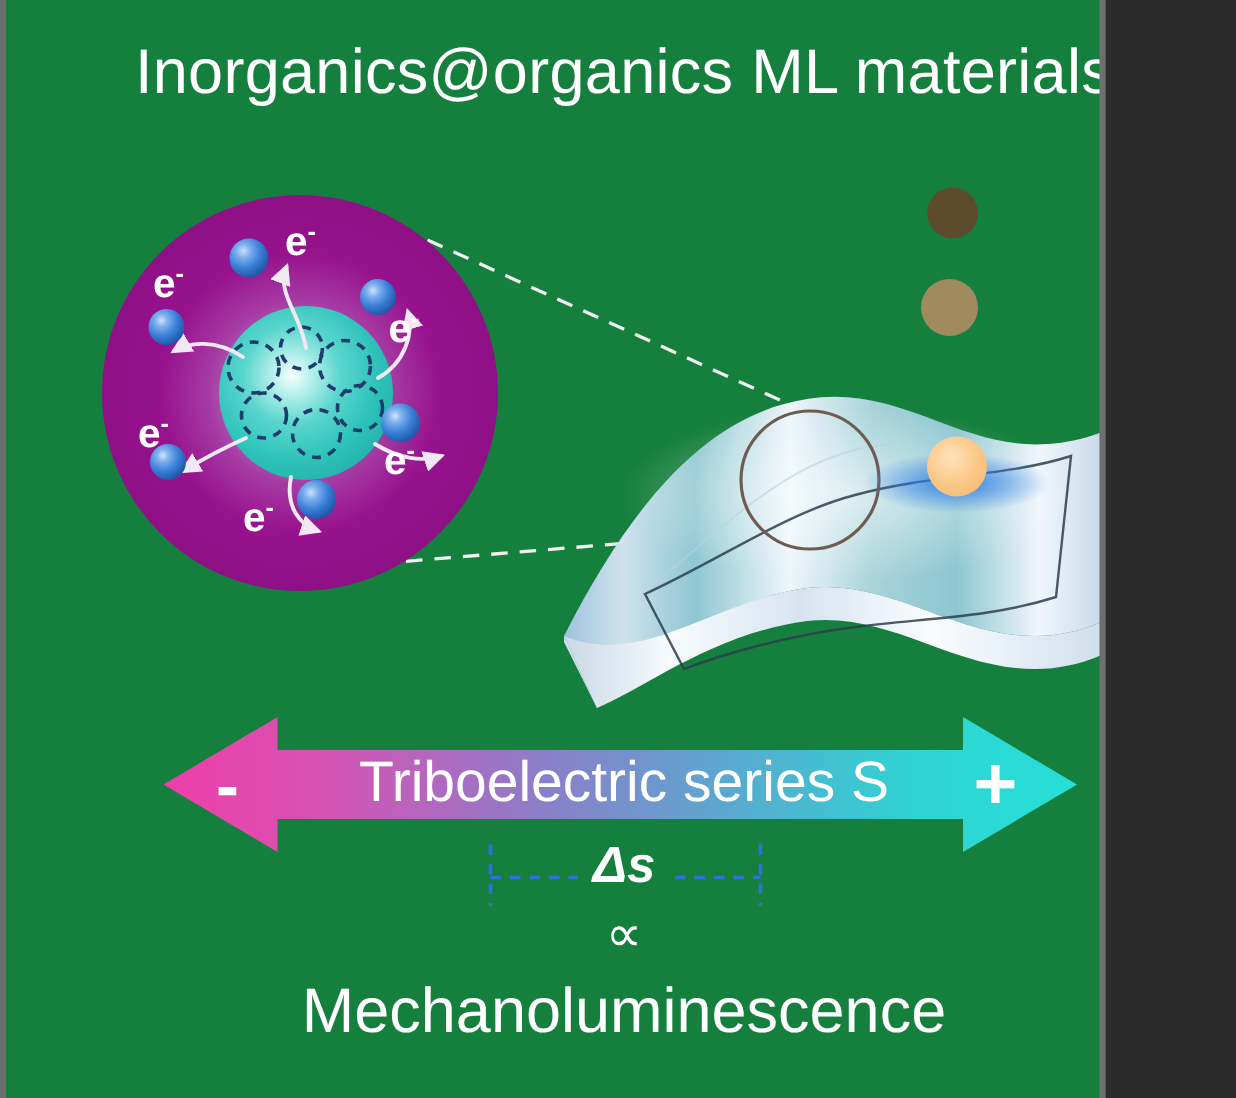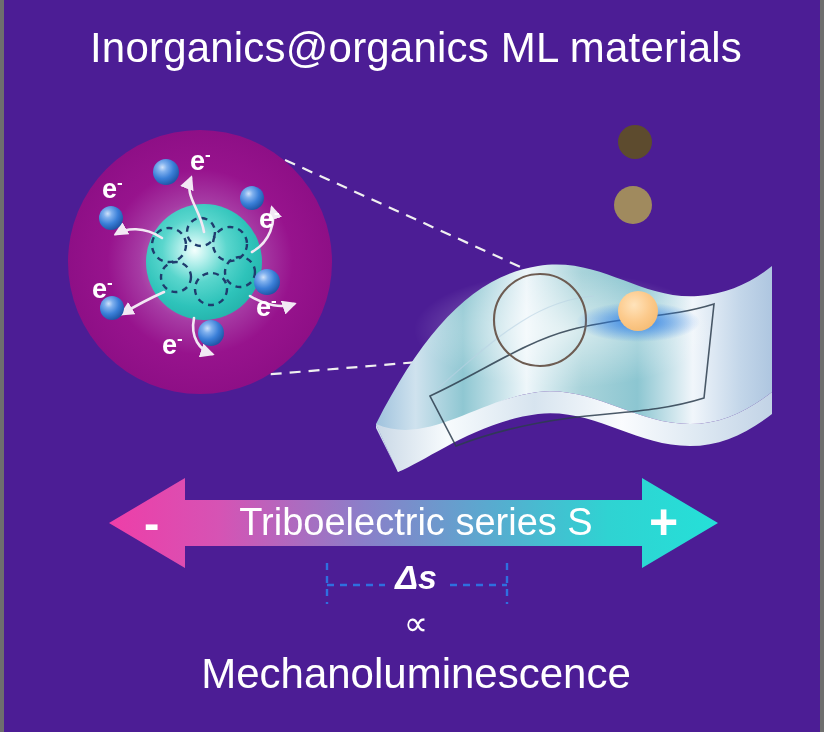--- a/index.html
+++ b/index.html
@@ -5,23 +5,23 @@
   html, body {
     margin: 0;
     padding: 0;
     background: #2b2b2b;
   }
   body {
     font-family: "Liberation Sans", sans-serif;
   }
   #figure {
     position: relative;
-    width: 824px;
+    width: 737px;
     height: 732px;
-    background: #4c1d95;
+    background: #15803d;
     overflow: hidden;
     border-left: 4px solid #6e6e6e;
     border-right: 4px solid #6e6e6e;
     box-sizing: border-box;
     text-decoration: underline;
   }
   #stage {
     position: absolute;
     left: 0; top: 0;
     width: 824px;

